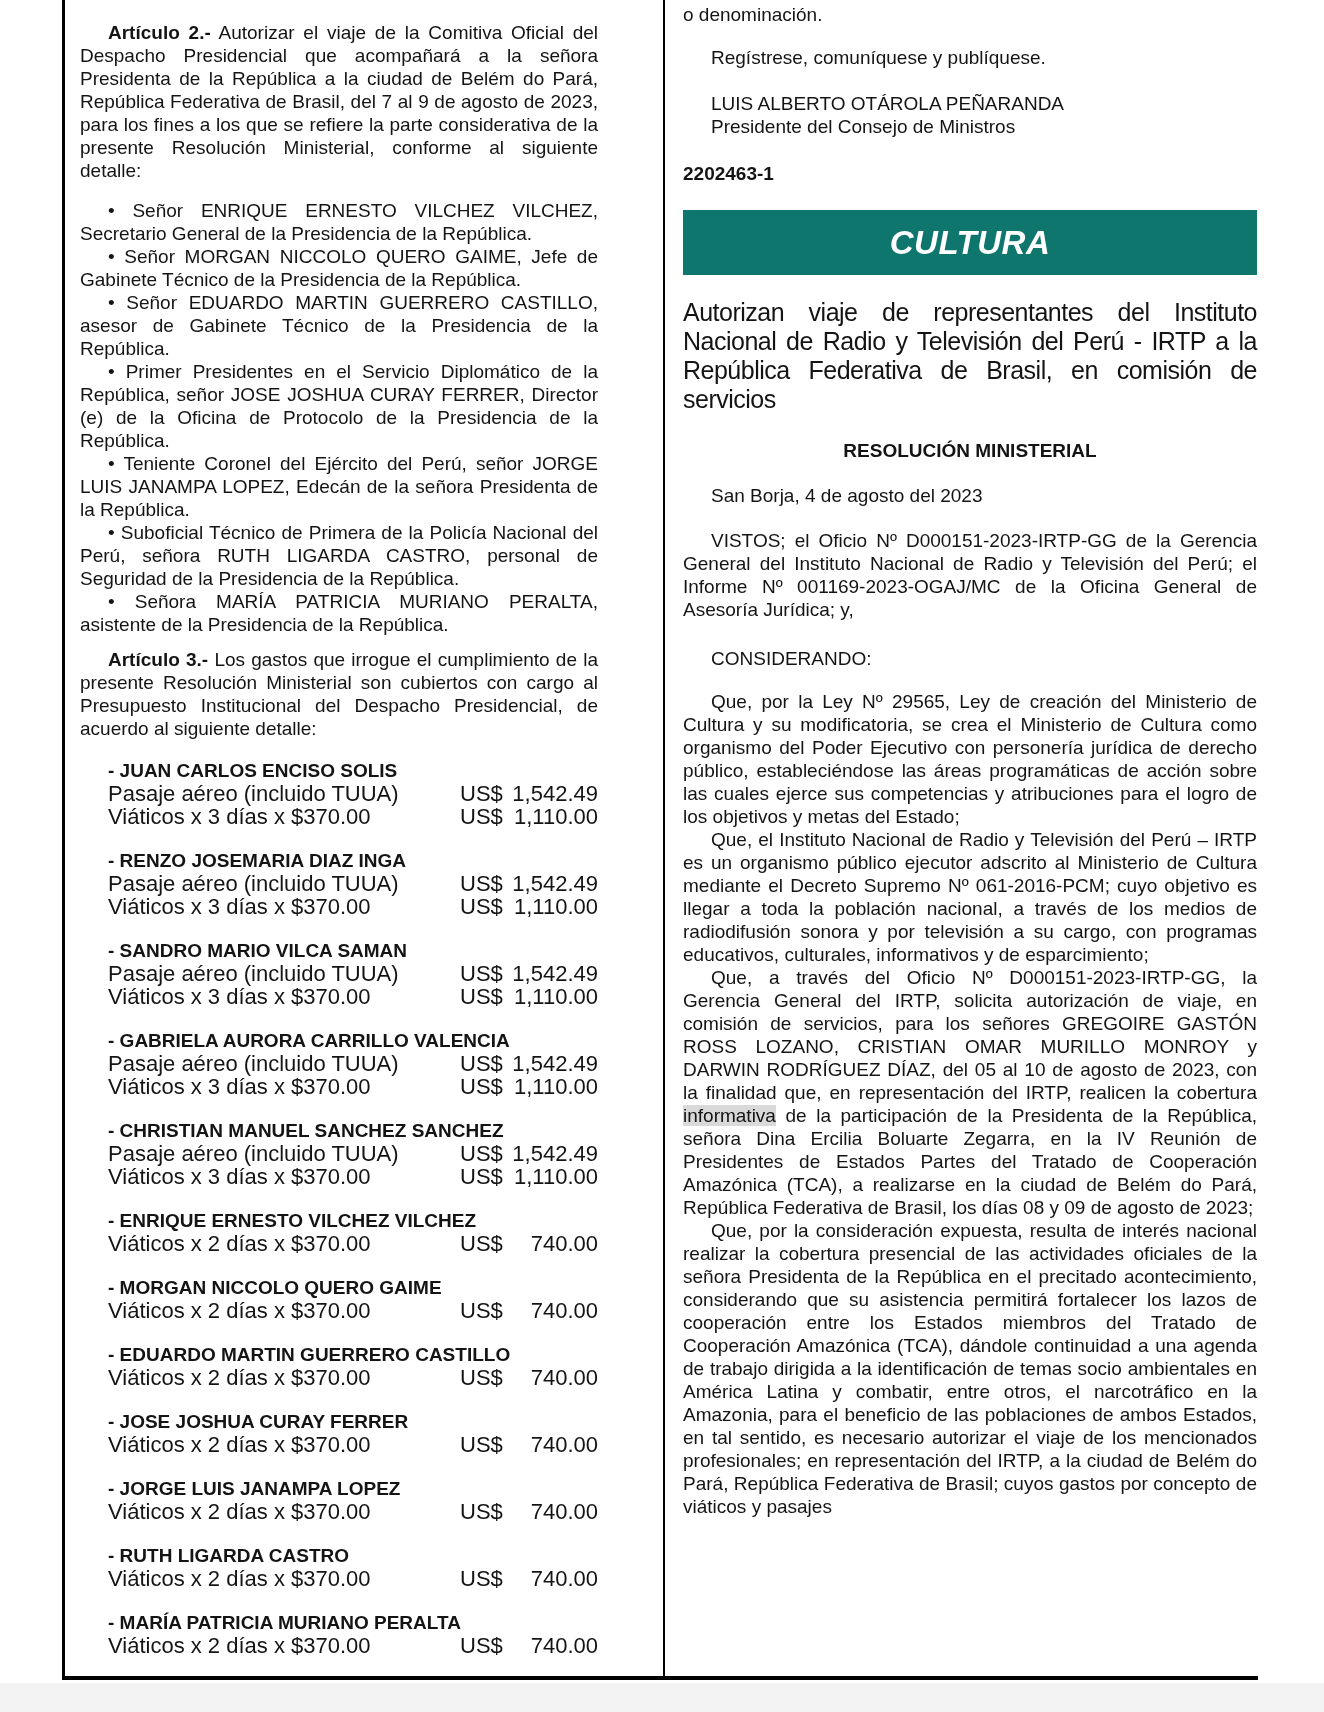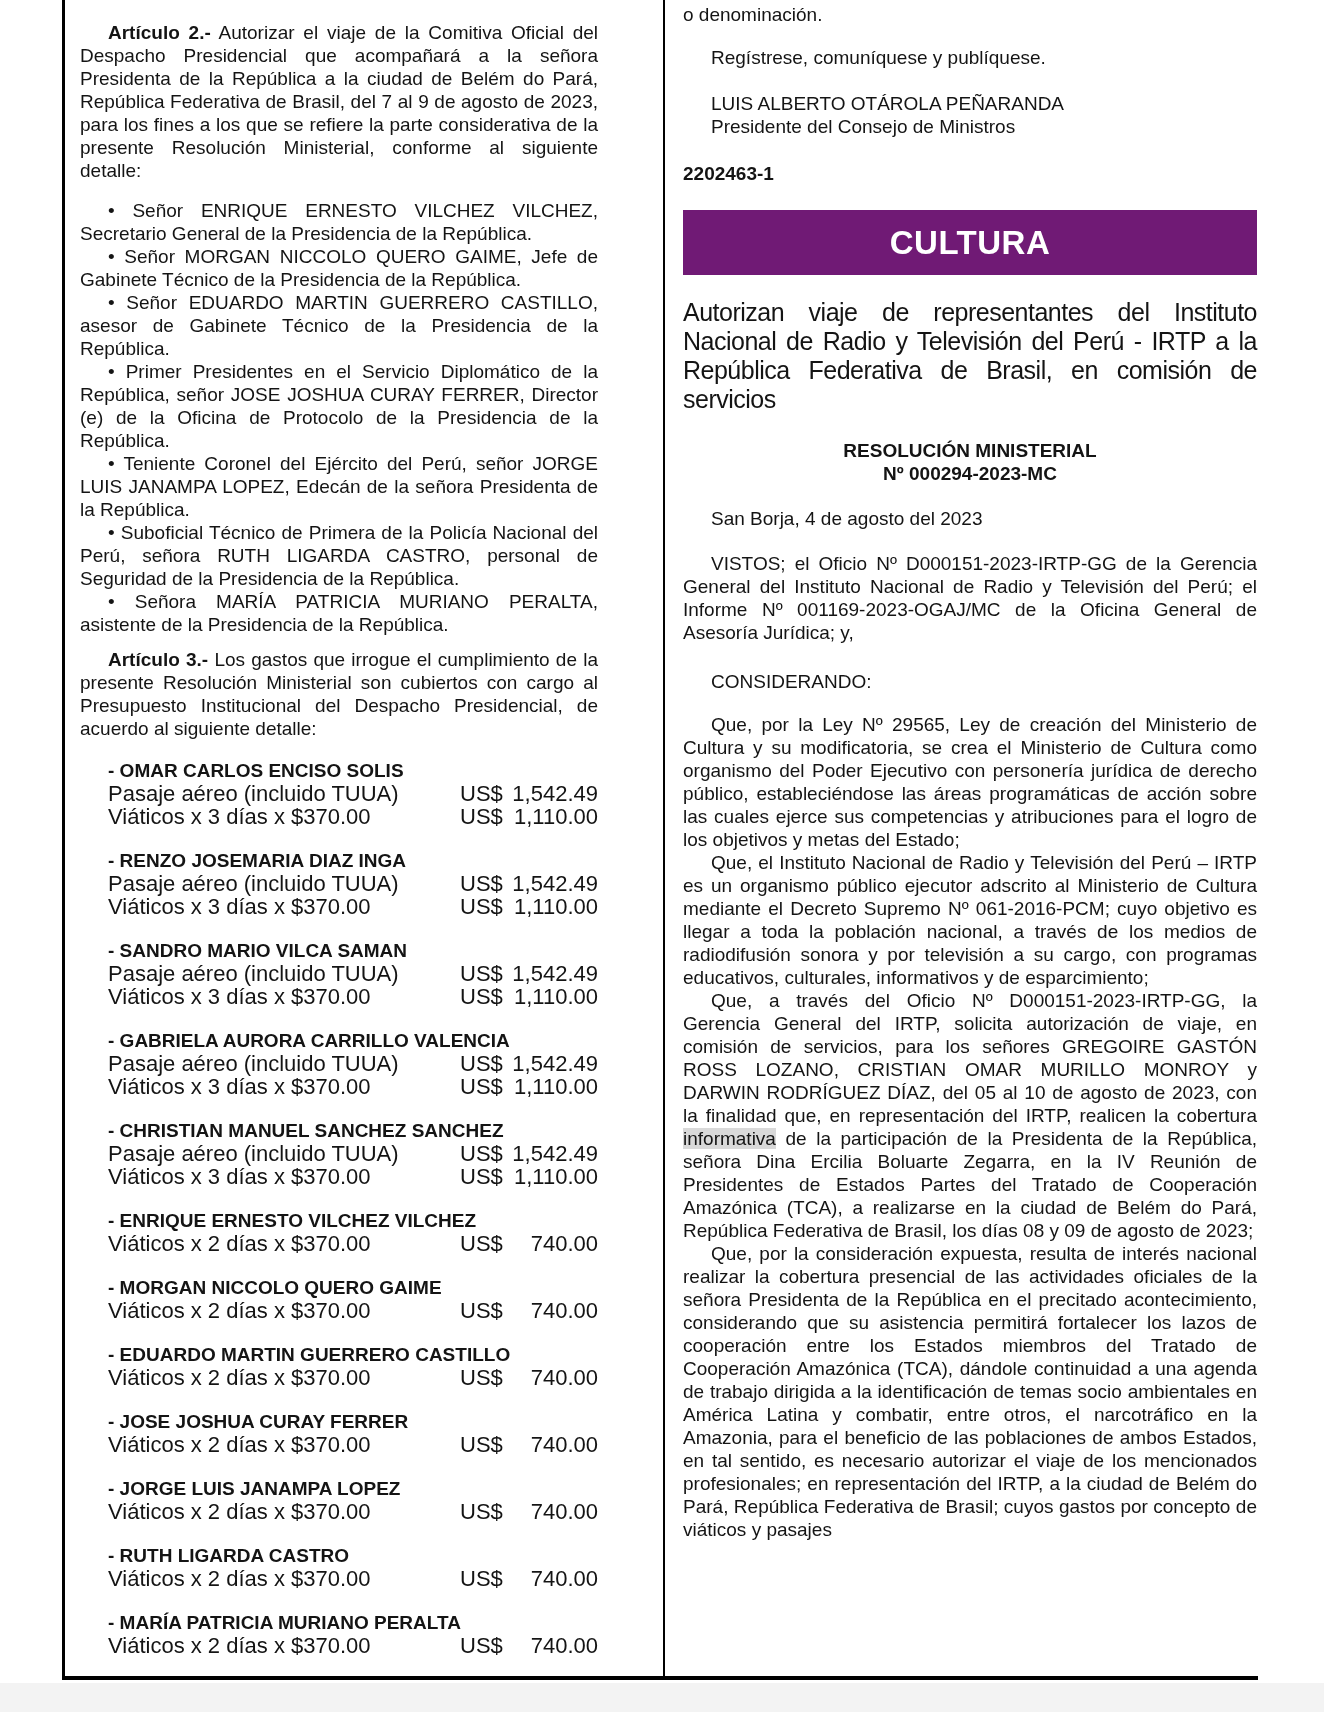--- a/index.html
+++ b/index.html
@@ -64,21 +64,21 @@
         <p class="bullet">• Primer Presidentes en el Servicio Diplomático de la República, señor JOSE JOSHUA CURAY FERRER, Director (e) de la Oficina de Protocolo de la Presidencia de la República.</p>
         <p class="bullet">• Teniente Coronel del Ejército del Perú, señor JORGE LUIS JANAMPA LOPEZ, Edecán de la señora Presidenta de la República.</p>
         <p class="bullet">• Suboficial Técnico de Primera de la Policía Nacional del Perú, señora RUTH LIGARDA CASTRO, personal de Seguridad de la Presidencia de la República.</p>
         <p class="bullet">• Señora MARÍA PATRICIA MURIANO PERALTA, asistente de la Presidencia de la República.</p>
       </div>
 
     <p class="para indent art3"><b>Artículo 3.-</b> <span>Los gastos que irrogue el cumplimiento de la presente Resolución Ministerial son cubiertos con cargo al Presupuesto Institucional del Despacho Presidencial, de acuerdo al siguiente detalle:</span></p>
 
     <div class="cost-list">
         <div class="entry">
-          <div class="entry-name">- OMAR CARLOS ENCISO SOLIS</div>
+          <div class="entry-name">- JUAN CARLOS ENCISO SOLIS</div>
           <div class="entry-row">
             <span class="lab">Pasaje aéreo (incluido TUUA)</span>
             <span class="cur">US$</span>
             <span class="amt">1,542.49</span>
           </div>
           <div class="entry-row">
             <span class="lab">Viáticos x 3 días x $370.00</span>
             <span class="cur">US$</span>
             <span class="amt">1,110.00</span>
           </div>
@@ -199,29 +199,28 @@
 
     <p class="plain registrese">Regístrese, comuníquese y publíquese.</p>
 
     <div class="signature">
       <p>LUIS ALBERTO OTÁROLA PEÑARANDA</p>
       <p>Presidente del Consejo de Ministros</p>
     </div>
 
     <p class="doc-code">2202463-1</p>
 
-    <div class="banner" style="background: #701a75; color: rgb(255, 255, 255);">
+    <div class="banner" style="background: #0f766e; color: rgb(255, 255, 255); font-style: italic;">
         <span>CULTURA</span>
       </div>
 
     <p class="headline">Autorizan viaje de representantes del Instituto Nacional de Radio y Televisión del Perú - IRTP a la República Federativa de Brasil, en comisión de servicios</p>
 
     <div class="res-block">
       <p>RESOLUCIÓN MINISTERIAL</p>
-      <p>Nº 000294-2023-MC</p>
     </div>
 
     <p class="plain dateline">San Borja, 4 de agosto del 2023</p>
 
     <p class="para indent vistos">VISTOS; el Oficio Nº D000151-2023-IRTP-GG de la Gerencia General del Instituto Nacional de Radio y Televisión del Perú; el Informe Nº 001169-2023-OGAJ/MC de la Oficina General de Asesoría Jurídica; y,</p>
 
     <p class="plain considerando">CONSIDERANDO:</p>
 
     <p class="para indent que first-que">Que, por la Ley Nº 29565, Ley de creación del Ministerio de Cultura y su modificatoria, se crea el Ministerio de Cultura como organismo del Poder Ejecutivo con personería jurídica de derecho público, estableciéndose las áreas programáticas de acción sobre las cuales ejerce sus competencias y atribuciones para el logro de los objetivos y metas del Estado;</p>
     <p class="para indent que">Que, el Instituto Nacional de Radio y Televisión del Perú – IRTP es un organismo público ejecutor adscrito al Ministerio de Cultura mediante el Decreto Supremo Nº 061-2016-PCM; cuyo objetivo es llegar a toda la población nacional, a través de los medios de radiodifusión sonora y por televisión a su cargo, con programas educativos, culturales, informativos y de esparcimiento;</p>

